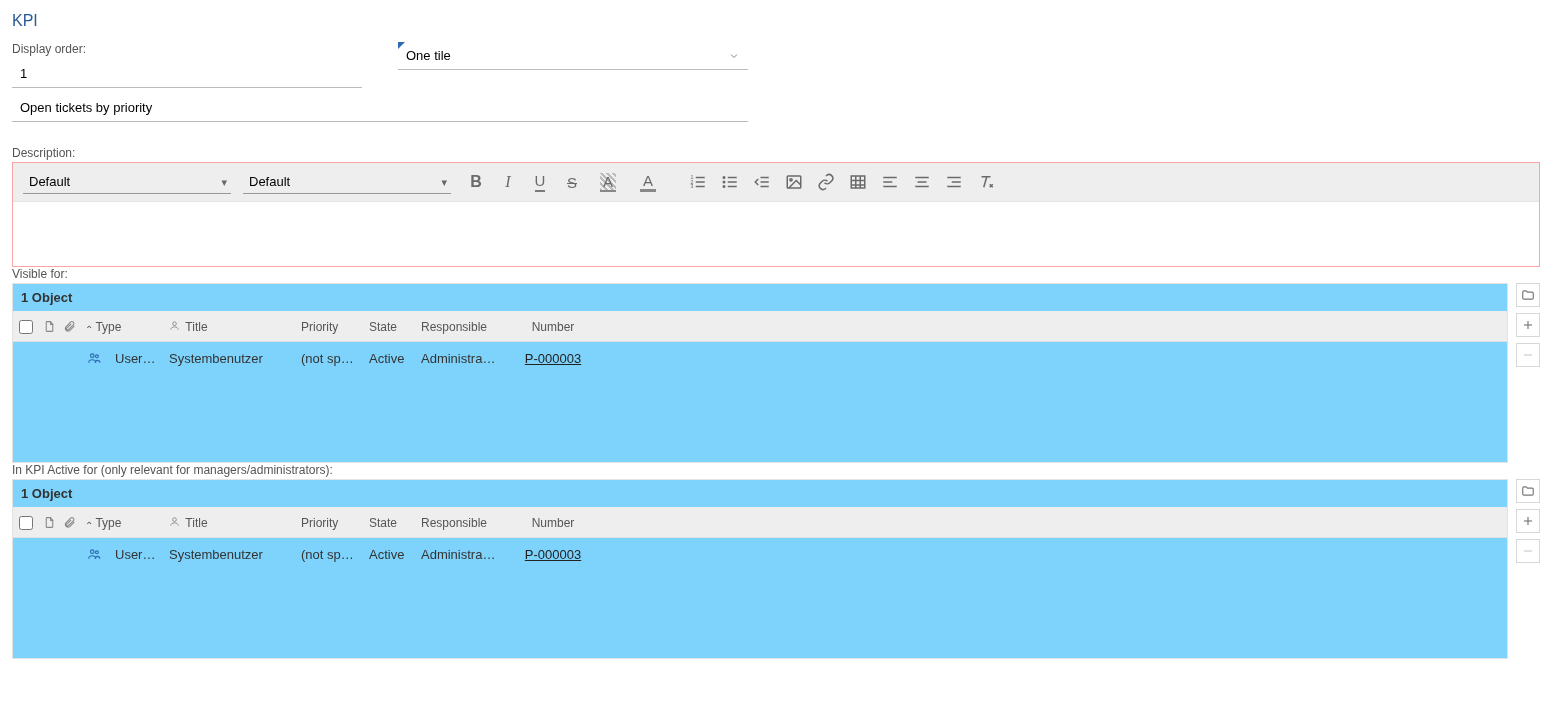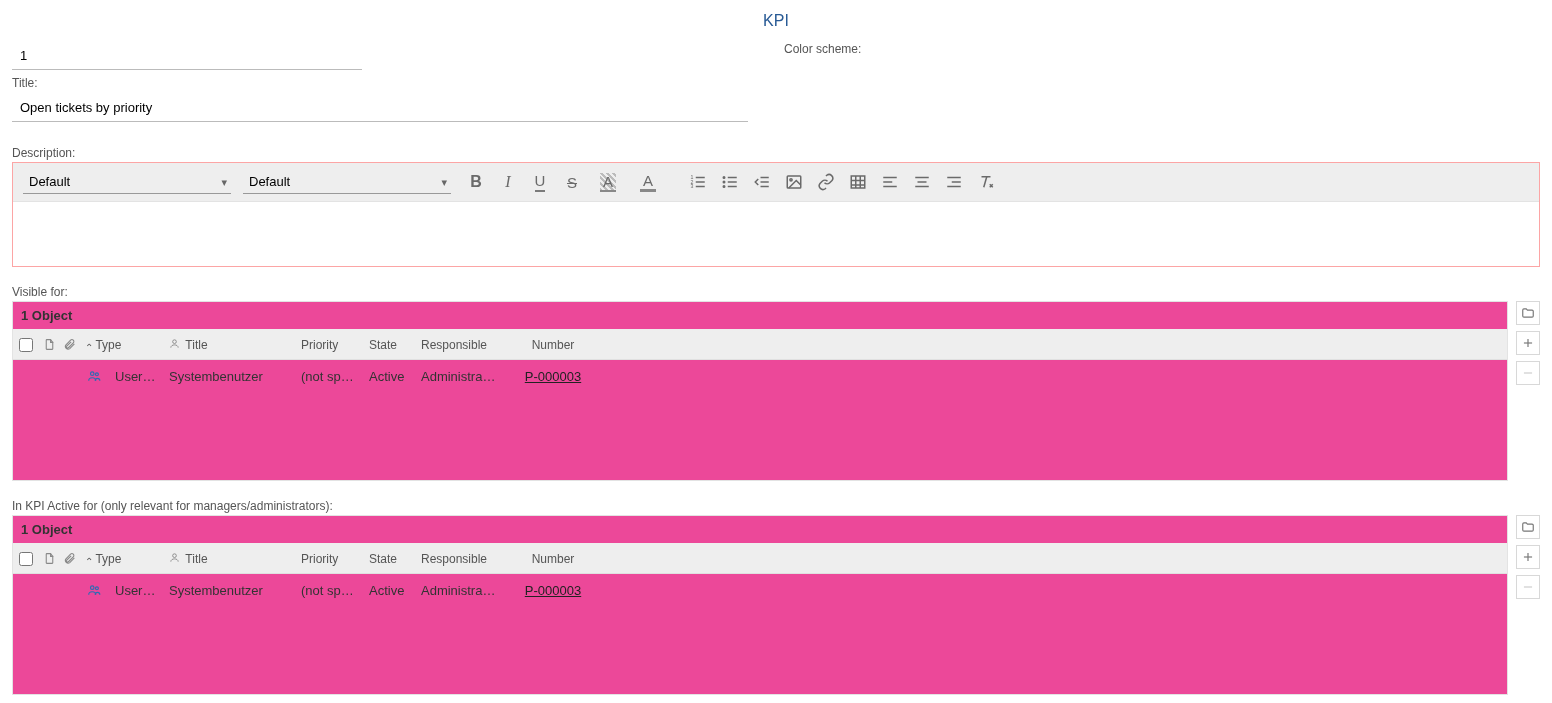--- a/index.html
+++ b/index.html
@@ -1,17 +1,17 @@
 <!DOCTYPE html>
 <html><head>
 <meta charset="utf-8">
 <style>
   * { box-sizing: border-box; font-family: "Segoe UI", Arial, sans-serif; }
   body { margin: 0; padding: 12px; background: #fff; color: #333; font-size: 13px; }
-  .page-title { color: #285a95; font-size: 16px; font-weight: 400; margin-bottom: 12px; text-align: center; }
+  .page-title { color: #285a95; font-size: 16px; font-weight: 400; margin-bottom: 12px; }
 
   .form-row { display: flex; gap: 36px; margin-bottom: 6px; }
   .field { display: flex; flex-direction: column; }
   .field-label { color: #555; font-size: 12px; margin-bottom: 4px; }
   .field-input {
     border: none; border-bottom: 1px solid #bbb; padding: 4px 8px;
     font-size: 13px; background: transparent; outline: none;
     line-height: 20px; height: 28px;
   }
   .select-wrap { position: relative; }
@@ -42,24 +42,24 @@
   .rte-sel-wrap .chev2 { position: absolute; right: 4px; top: 6px; color: #666; pointer-events:none; font-size:11px; }
   .rte-btn {
     width: 26px; height: 26px; display: inline-flex; align-items:center; justify-content:center;
     color: #6a6a6a; cursor: pointer; border-radius: 2px;
   }
   .rte-btn svg { width: 18px; height: 18px; display:block; }
   .rte-btn.wide { width: 34px; }
   .rte-btn .underline-bar { border-bottom: 2px solid #7a7a7a; padding-bottom: 1px; }
   .rte-content { min-height: 64px; padding: 8px; }
 
-  .section-label { color: #555; font-size: 12px; margin-top: 18px; margin-bottom: 2px; }
+  .section-label { color: #555; font-size: 12px; margin-bottom: 2px; }
   .grid-wrap { display: flex; gap: 8px; align-items: flex-start; }
   .grid {
-    flex: 1; border: 1px solid #e3e3e3; background: #ec4899;
+    flex: 1; border: 1px solid #e3e3e3; background: #7dd3fc;
     display: flex; flex-direction: column; min-height: 180px;
   }
   .grid-summary { font-weight: 600; padding: 6px 8px; border-bottom: 1px solid #eee; font-size: 13px; }
   .grid-header {
     display: flex; background: #eeeeee; color: #555; font-size: 12px;
     border-bottom: 1px solid #e0e0e0; align-items: center; height: 30px;
   }
   .grid-row { display: flex; align-items: center; height: 32px; font-size: 13px; }
   .cell { padding: 0 6px; overflow: hidden; text-overflow: ellipsis; white-space: nowrap; }
   .c-check { width: 26px; flex: none; display:flex; align-items:center; justify-content:center; }
@@ -87,32 +87,40 @@
   .person-icon { color:#888; margin-right:2px; }
   .usergroup-icon svg { width:14px; height:14px; }
 </style>
 </head>
 <body>
 
 <div class="page-title">KPI</div>
 
 <div class="form-row">
   <div class="field w350">
+    <span class="field-label">Display order:</span>
     <input class="field-input" value="1" style="">
   </div>
   <div class="field w350">
+    <div class="select-wrap">
+      <span class="tri"></span>
+      <input class="field-input" style="width: 100%;" value="One tile">
+      <span class="chev">
+        <svg width="12" height="12" viewBox="0 0 24 24" fill="none" stroke="currentColor" stroke-width="2">
+            <polyline points="6 9 12 15 18 9"></polyline>
+          </svg>
+      </span>
+    </div>
   </div>
   <div class="field w350">
-    <span class="field-label">Color scheme:</span>
   </div>
 </div>
 
 <div class="form-row">
   <div class="field w740">
-    <span class="field-label">Title:</span>
     <input class="field-input" value="Open tickets by priority" style="">
   </div>
 </div>
 
 <div class="desc-group">
   <span class="field-label">Description:</span>
   <div class="rte">
     <div class="rte-toolbar">
       <div class="rte-sel-wrap">
         <input class="rte-sel" value="Default" style="">

